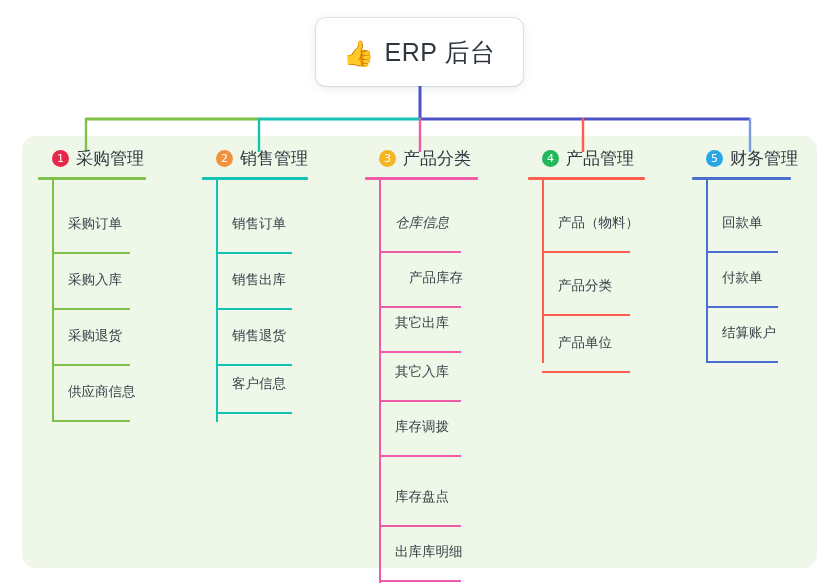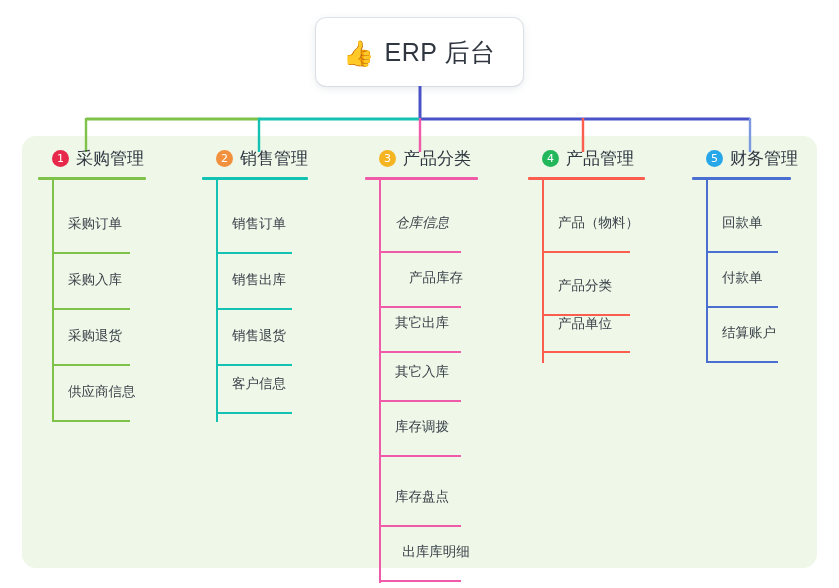--- a/index.html
+++ b/index.html
@@ -247,21 +247,21 @@
             <div class="leaf-rule" style="background: rgb(239, 91, 168); width: 82px;"></div>
           </div>
           <div class="leaf" style="height: 55px;">
             <div class="leaf-label">库存调拨</div>
             <div class="leaf-rule" style="background: rgb(239, 91, 168); width: 82px;"></div>
           </div>
           <div class="leaf" style="height: 70px;">
             <div class="leaf-label">库存盘点</div>
             <div class="leaf-rule" style="background: rgb(239, 91, 168); width: 82px;"></div>
           </div>
-          <div class="leaf" style="height: 55px; text-align: center;">
+          <div class="leaf" style="height: 55px;">
             <div class="leaf-label">出库库明细</div>
             <div class="leaf-rule" style="background: rgb(239, 91, 168); width: 82px;"></div>
           </div>
         </div>
       </div>
       <div class="column" style="left: 528px; width: 118px;">
         <div class="col-head">
           <span class="badge" style="background: rgb(35, 183, 91);">4</span>
           <span class="col-title">产品管理</span>
         </div>
@@ -270,21 +270,21 @@
           <div class="spine" style="background: rgb(251, 94, 79); height: 183px;"></div>
           <div style="height: 18px;"></div>
           <div class="leaf" style="height: 55px;">
             <div class="leaf-label">产品（物料）</div>
             <div class="leaf-rule" style="background: rgb(251, 94, 79); width: 88px;"></div>
           </div>
           <div class="leaf" style="height: 63px;">
             <div class="leaf-label">产品分类</div>
             <div class="leaf-rule" style="background: rgb(251, 94, 79); width: 88px;"></div>
           </div>
-          <div class="leaf" style="height: 37px; justify-content: center;">
+          <div class="leaf" style="height: 57px;">
             <div class="leaf-label">产品单位</div>
             <div class="leaf-rule" style="background: rgb(251, 94, 79); width: 88px;"></div>
           </div>
         </div>
       </div>
       <div class="column" style="left: 692px; width: 100px;">
         <div class="col-head">
           <span class="badge" style="background: rgb(40, 167, 232);">5</span>
           <span class="col-title">财务管理</span>
         </div>

